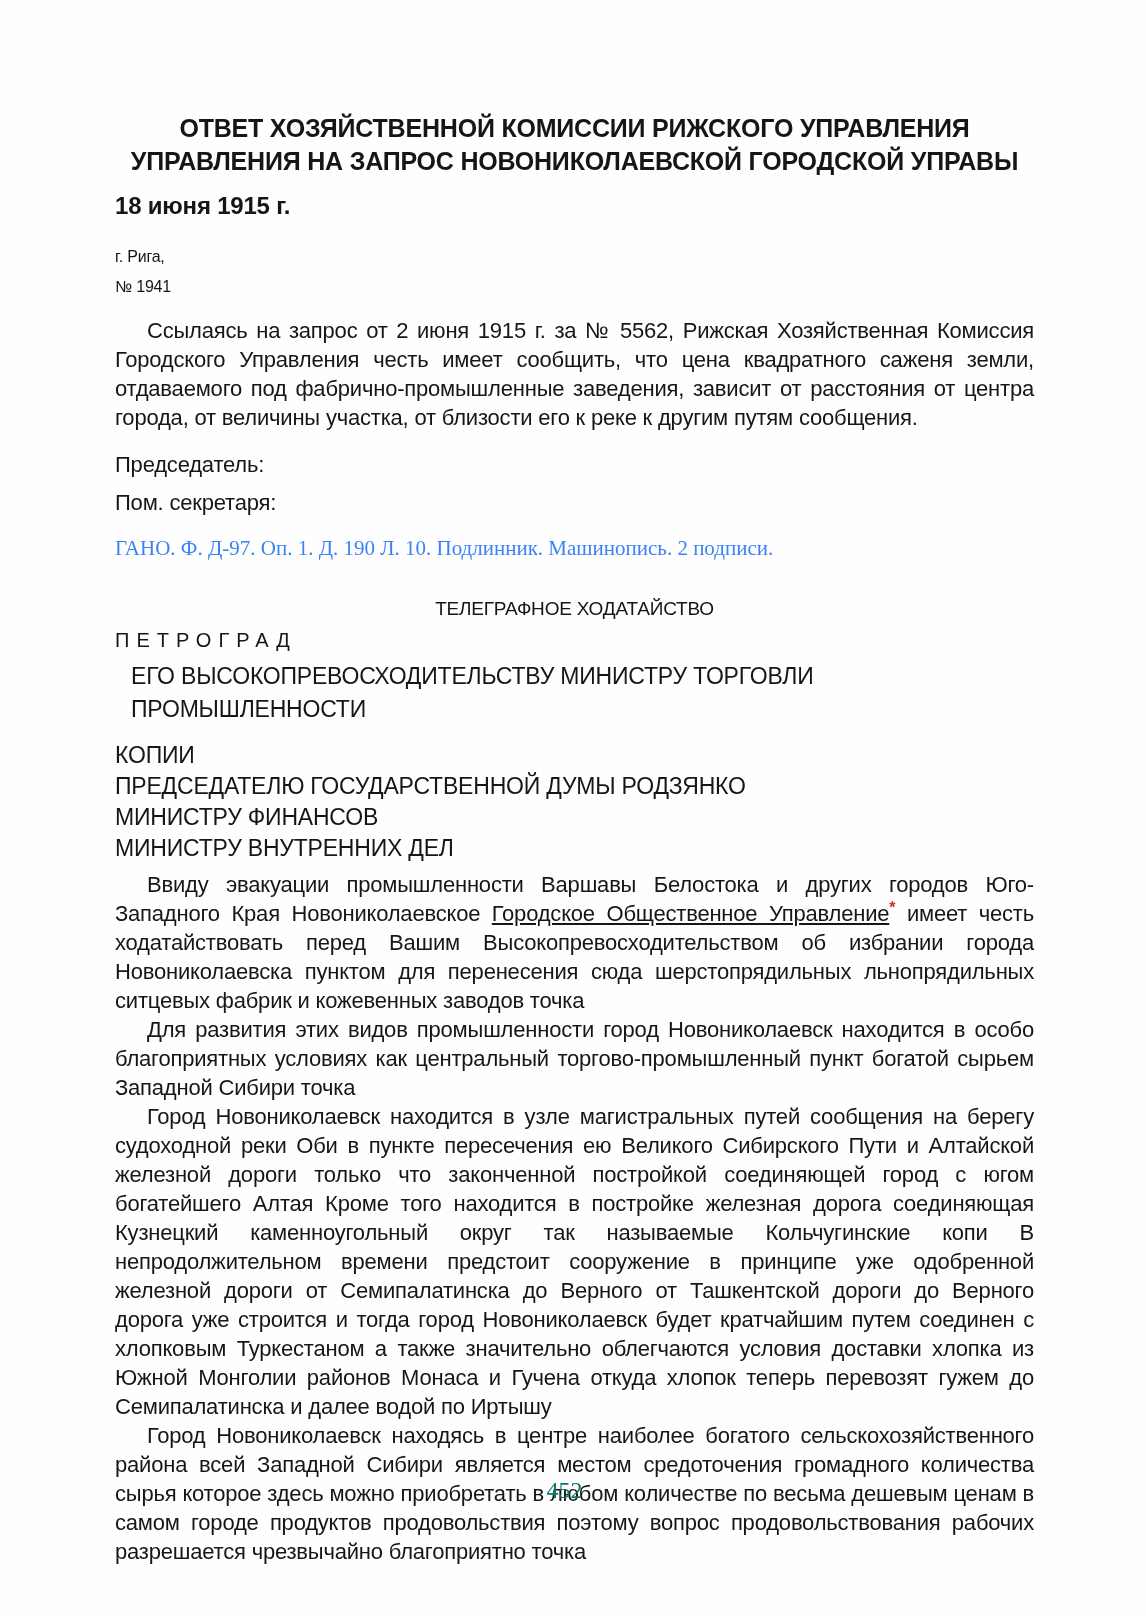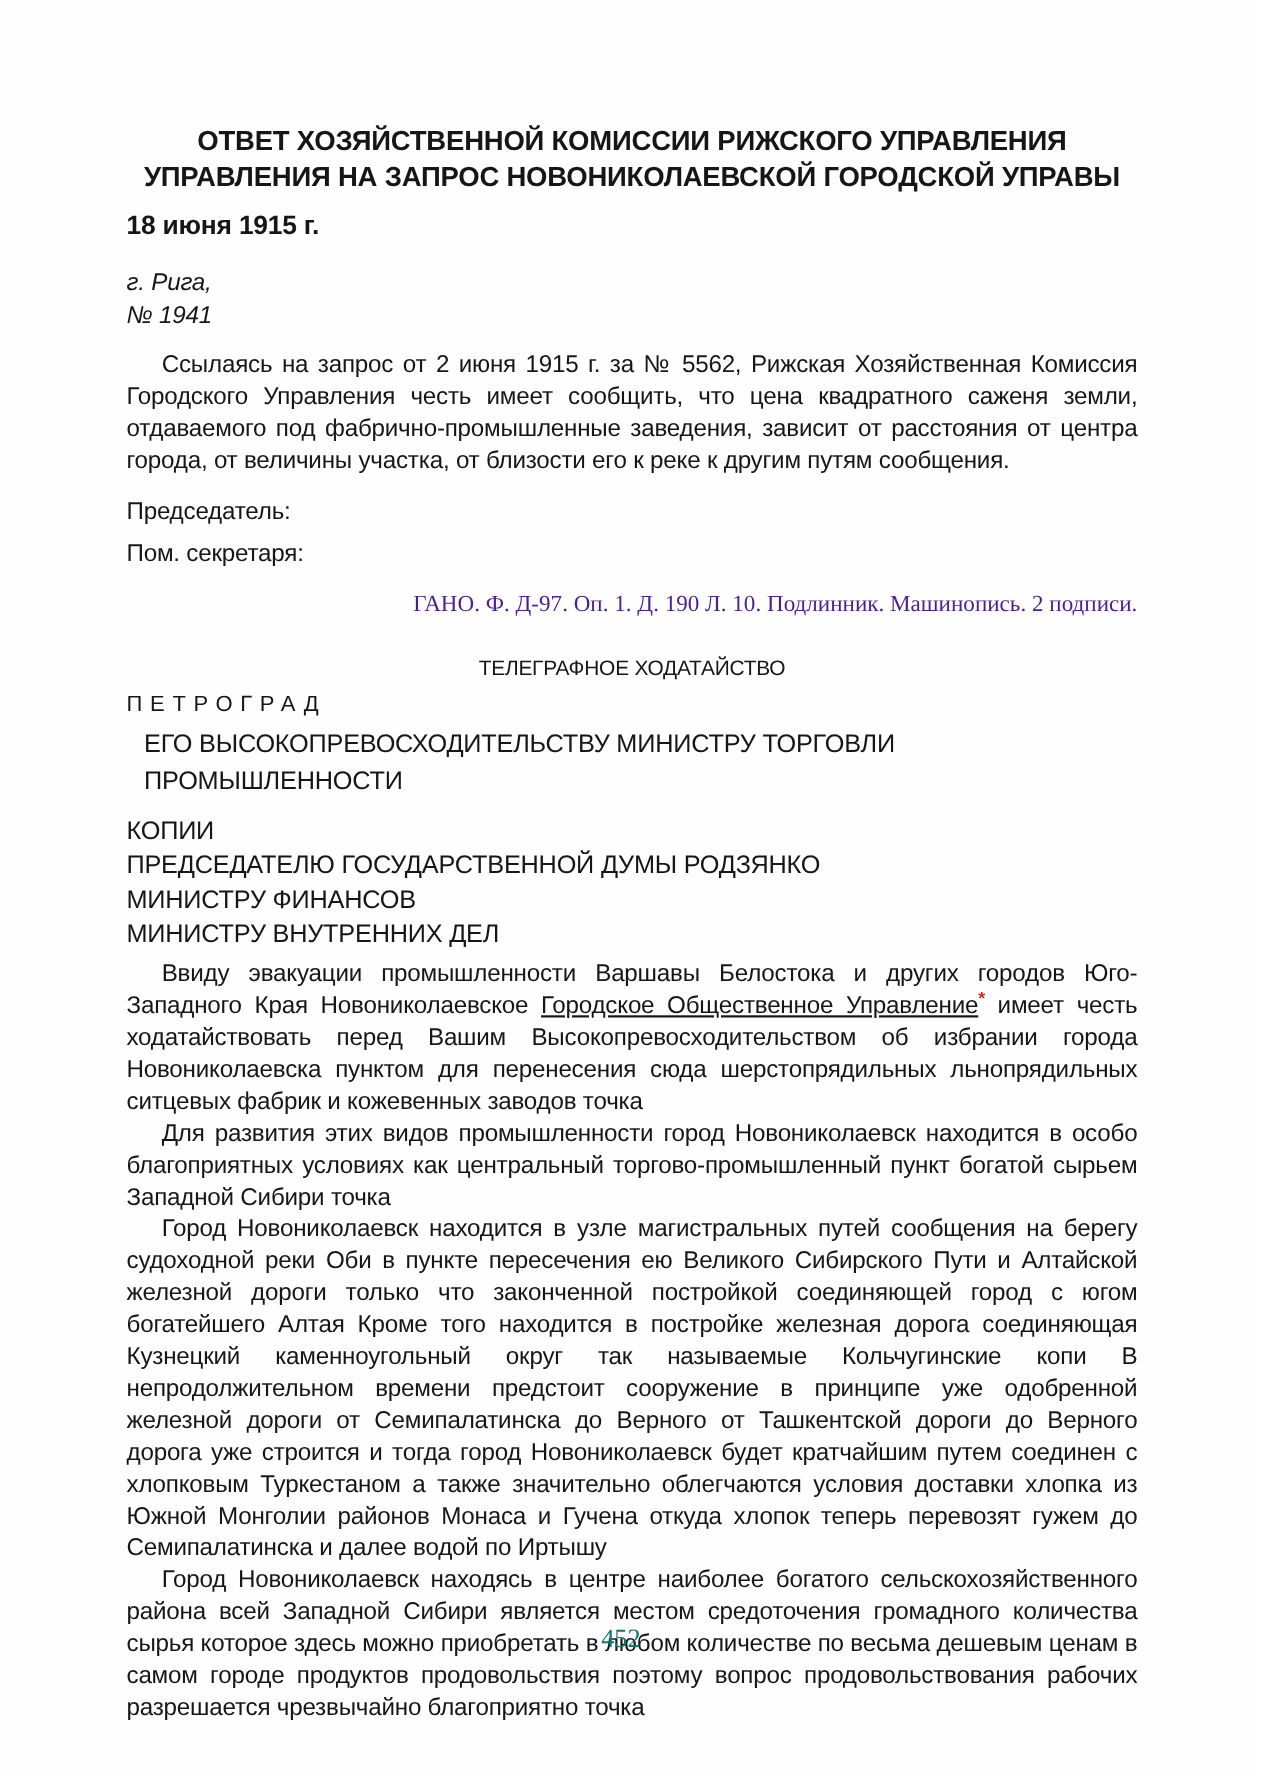--- a/index.html
+++ b/index.html
@@ -25,45 +25,43 @@
     line-height: 33px;
     font-weight: bold;
     text-align: center;
   }
   .doc-date {
     font-size: 24px;
     font-weight: bold;
     margin: 0 0 22px 0;
   }
   .plain-line {
-    font-size: 22px;
+    font-size: 16px;
     line-height: 30px;
     margin: 0;
-    font-style: italic;
   }
   .body-par {
     font-size: 22px;
     line-height: 29px;
     text-align: justify;
     text-indent: 32px;
     margin: 14px 0 0 0;
   }
   .signature-line {
     font-size: 22px;
     line-height: 30px;
     margin: 18px 0 0 0;
   }
   .archive-line {
     font-family: "Liberation Serif", "DejaVu Serif", serif;
     font-size: 21px;
     line-height: 28px;
     margin: 16px 0 0 0;
-    color: #4c1d95;
+    color: #3b82f6;
     letter-spacing: 0;
-    text-align: right;
   }
   .section-title {
     margin: 36px 0 4px 0;
     font-size: 19px;
     font-weight: normal;
     text-align: center;
   }
   .addr-city {
     font-size: 20px;
     line-height: 32px;

